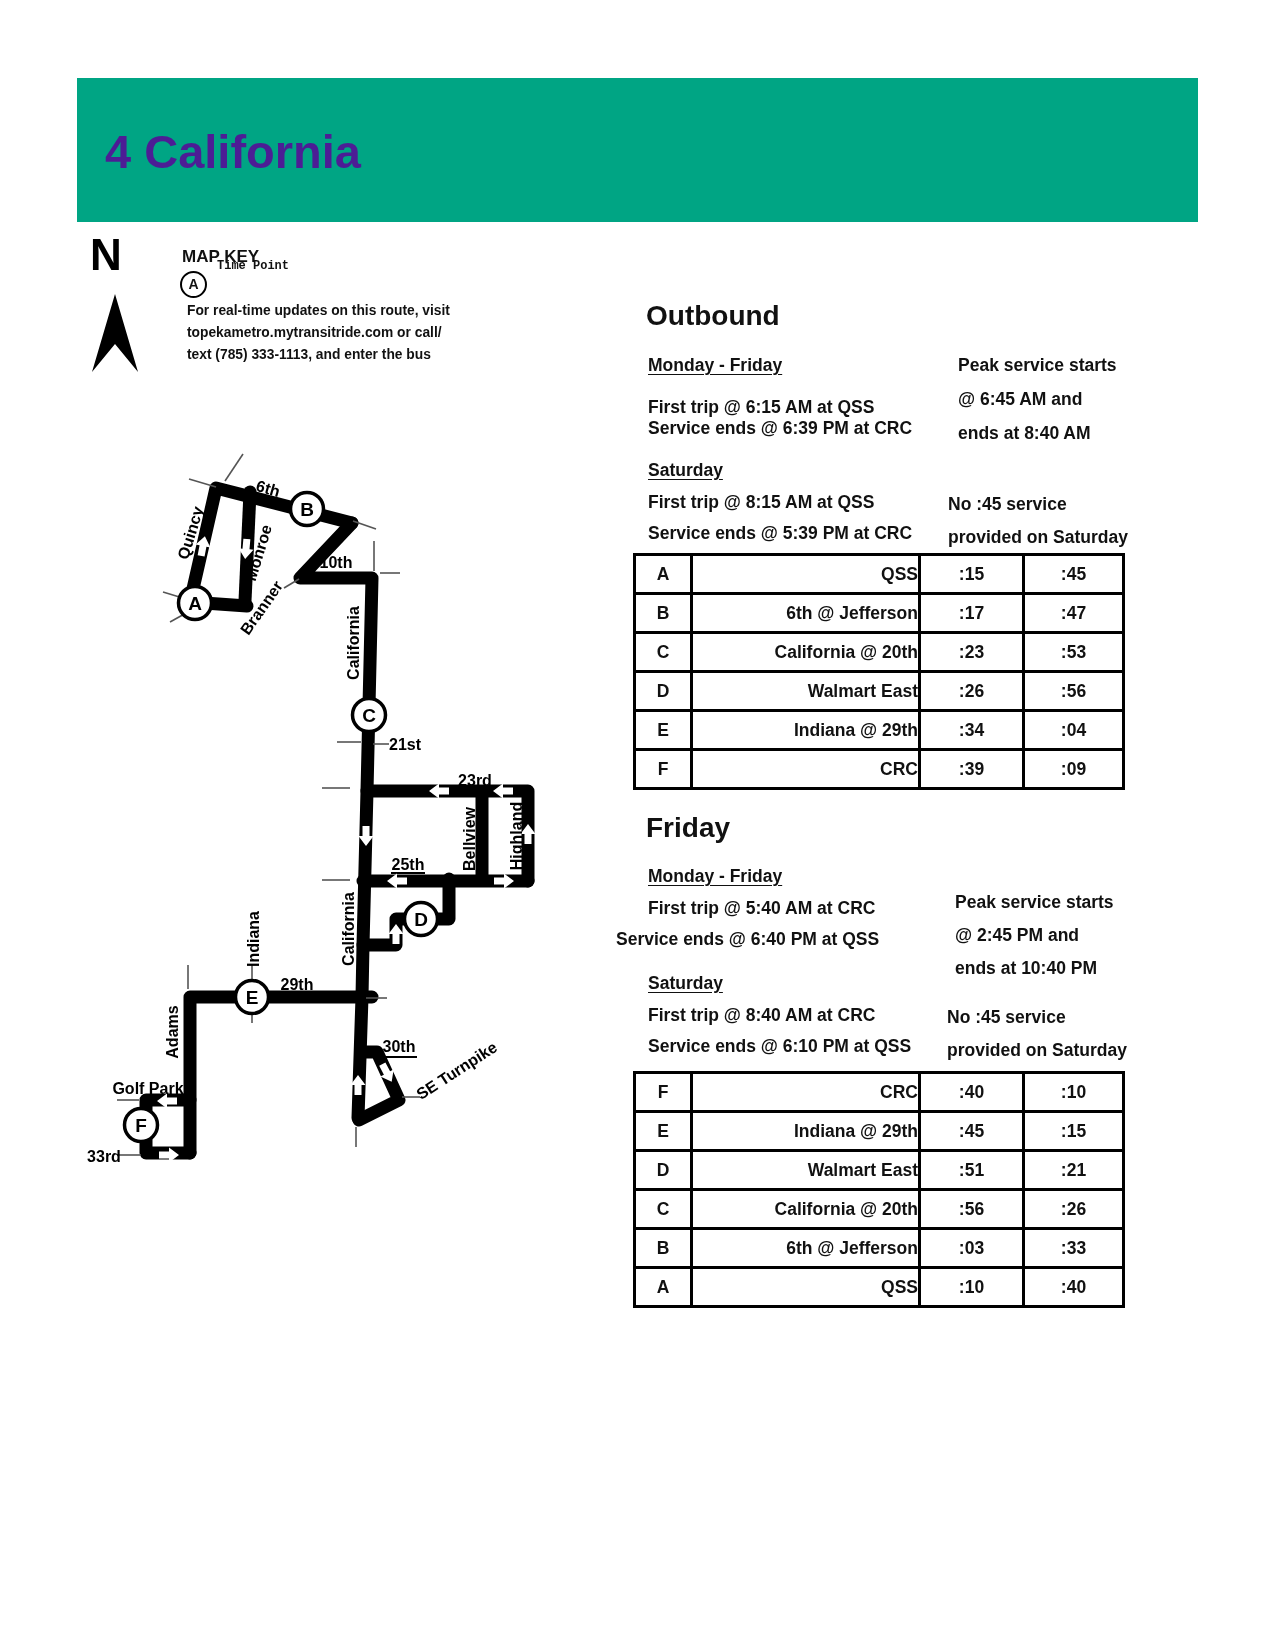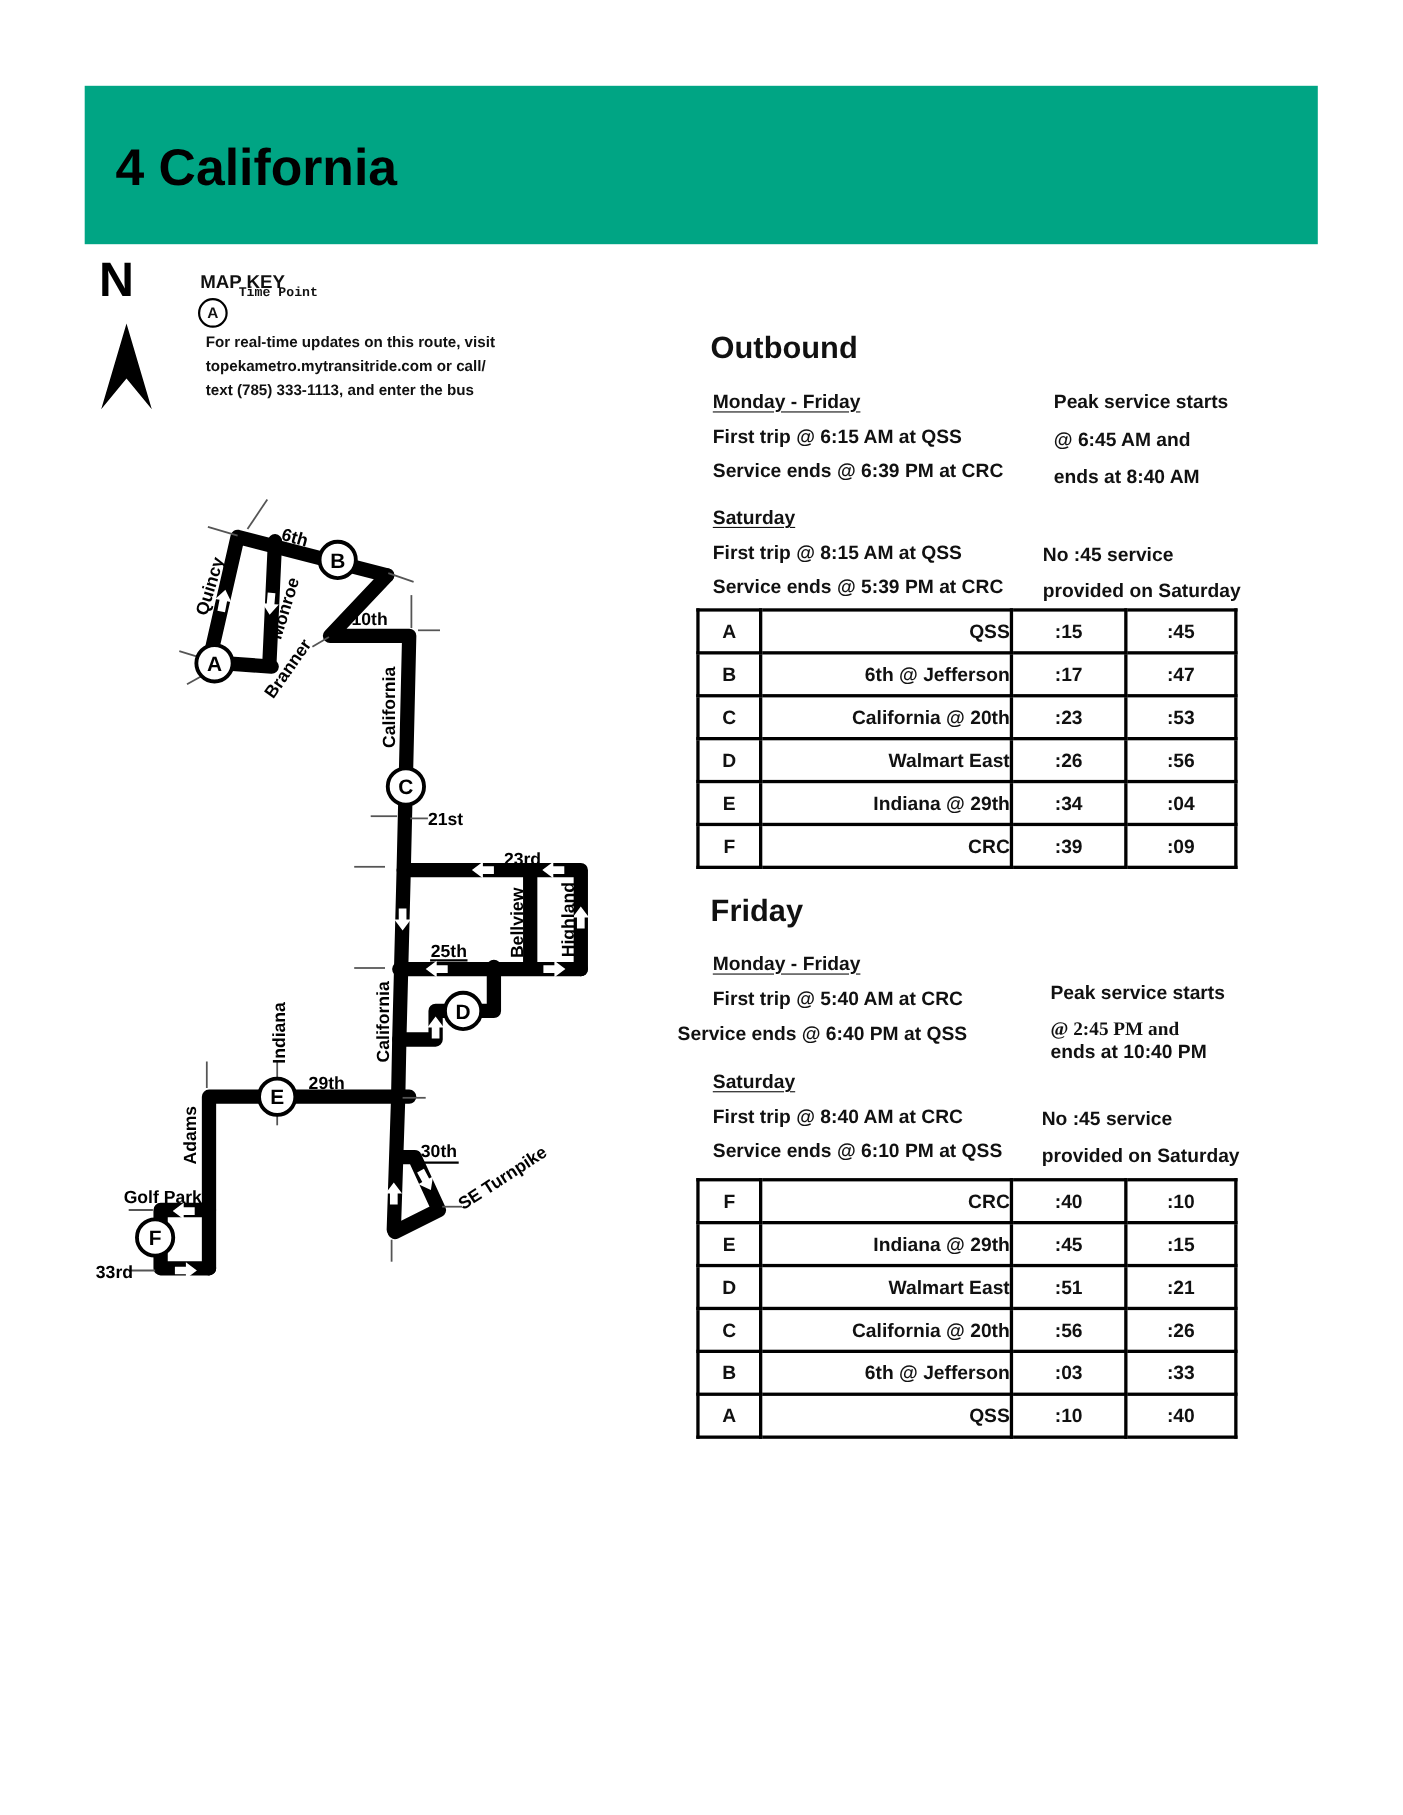--- a/index.html
+++ b/index.html
@@ -1,21 +1,21 @@
 <!DOCTYPE html>
 <html><head>
 <meta charset="utf-8">
 <style>
   html,body{margin:0;padding:0;background:#fff;}
   .page{position:relative;width:1275px;height:1650px;background:#fff;overflow:hidden;
         font-family:"Liberation Sans",sans-serif;font-weight:bold;color:#111;}
   .abs{position:absolute;}
   
   .banner{left:77px;top:78px;width:1121px;height:144px;background:#00a584;}
-  .banner-title{left:105px;top:124px;font-size:47px;color:#000000;letter-spacing:0px;}
+  .banner-title{left:105px;top:124px;font-size:47px;color:#4c1d95;letter-spacing:0px;}
   
   .north-n{left:90px;top:230px;font-size:44px;color:#000;}
   .mapkey-title{left:182px;top:247px;font-size:17px;}
   .tp-circle{left:180px;top:271px;width:23px;height:23px;border:2.5px solid #000;border-radius:50%;
              text-align:center;line-height:23px;font-size:14px;}
   .tp-label{left:217px;top:259px;font-size:12px;font-family:Liberation Mono, monospace;}
   .info{left:187px;top:300px;font-size:13.8px;line-height:22px;}
   
   .sec-title{font-size:28px;}
   .sched{font-size:17.5px;}
@@ -157,21 +157,21 @@
       </g>
       <g>
         <circle cx="141" cy="1125" r="16.5" fill="#fff" stroke="#000" stroke-width="3.5"></circle>
         <text class="tpletter" x="141" y="1132" text-anchor="middle">F</text>
       </g>
     </g>
   </svg>
 
   <div class="abs sec-title" style="left:646px;top:300px;">Outbound</div>
   <div class="abs sched u" style="left:648px;top:355px;">Monday - Friday</div>
-  <div class="abs sched" style="left:648px;top:387px;">First trip @ 6:15 AM at QSS</div>
+  <div class="abs sched" style="left:648px;top:397px;">First trip @ 6:15 AM at QSS</div>
   <div class="abs sched" style="left:648px;top:418px;">Service ends @ 6:39 PM at CRC</div>
   <div class="abs sched" style="left:958px;top:355px;">
     <div style="margin-bottom:13px;">Peak service starts</div>
     <div style="margin-bottom:13px;">@ 6:45 AM and</div>
     <div>ends at 8:40 AM</div>
   </div>
   <div class="abs sched u" style="left:648px;top:460px;">Saturday</div>
   <div class="abs sched" style="left:648px;top:492px;">First trip @ 8:15 AM at QSS</div>
   <div class="abs sched" style="left:648px;top:523px;">Service ends @ 5:39 PM at CRC</div>
   <div class="abs sched" style="left:948px;top:494px;">
@@ -219,21 +219,21 @@
       </tr>
     </tbody>
   </table>
 
   <div class="abs sec-title" style="left:646px;top:812px;">Friday</div>
   <div class="abs sched u" style="left:648px;top:866px;">Monday - Friday</div>
   <div class="abs sched" style="left:648px;top:898px;">First trip @ 5:40 AM at CRC</div>
   <div class="abs sched" style="left:616px;top:929px;">Service ends @ 6:40 PM at QSS</div>
   <div class="abs sched" style="left:955px;top:892px;">
     <div style="margin-bottom:12px;">Peak service starts</div>
-    <div style="font-family:Liberation Serif, serif;">@ 2:45 PM and</div>
+    <div style="margin-bottom:12px;">@ 2:45 PM and</div>
     <div>ends at 10:40 PM</div>
   </div>
   <div class="abs sched u" style="left:648px;top:973px;">Saturday</div>
   <div class="abs sched" style="left:648px;top:1005px;">First trip @ 8:40 AM at CRC</div>
   <div class="abs sched" style="left:648px;top:1036px;">Service ends @ 6:10 PM at QSS</div>
   <div class="abs sched" style="left:947px;top:1007px;">
     <div style="margin-bottom:12px;">No :45 service</div>
     <div>provided on Saturday</div>
   </div>
 

